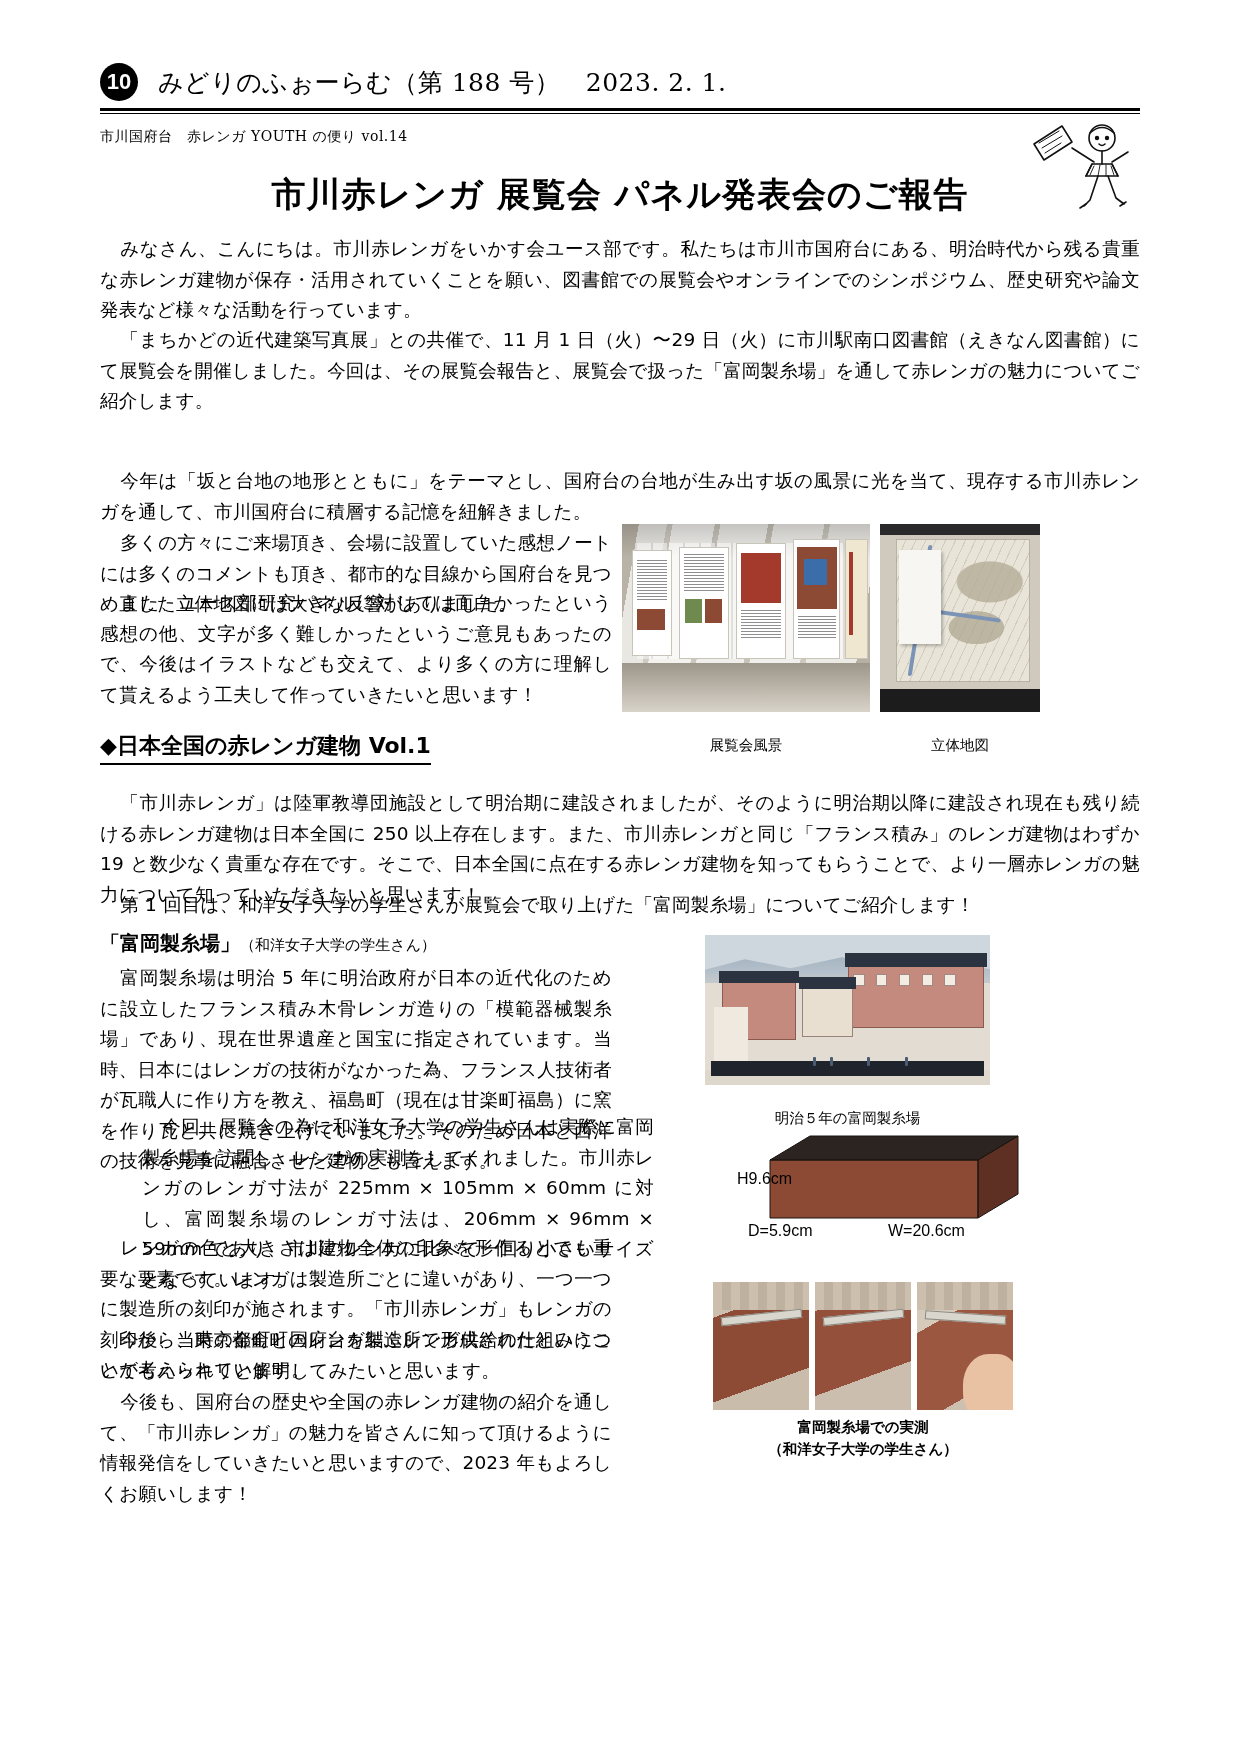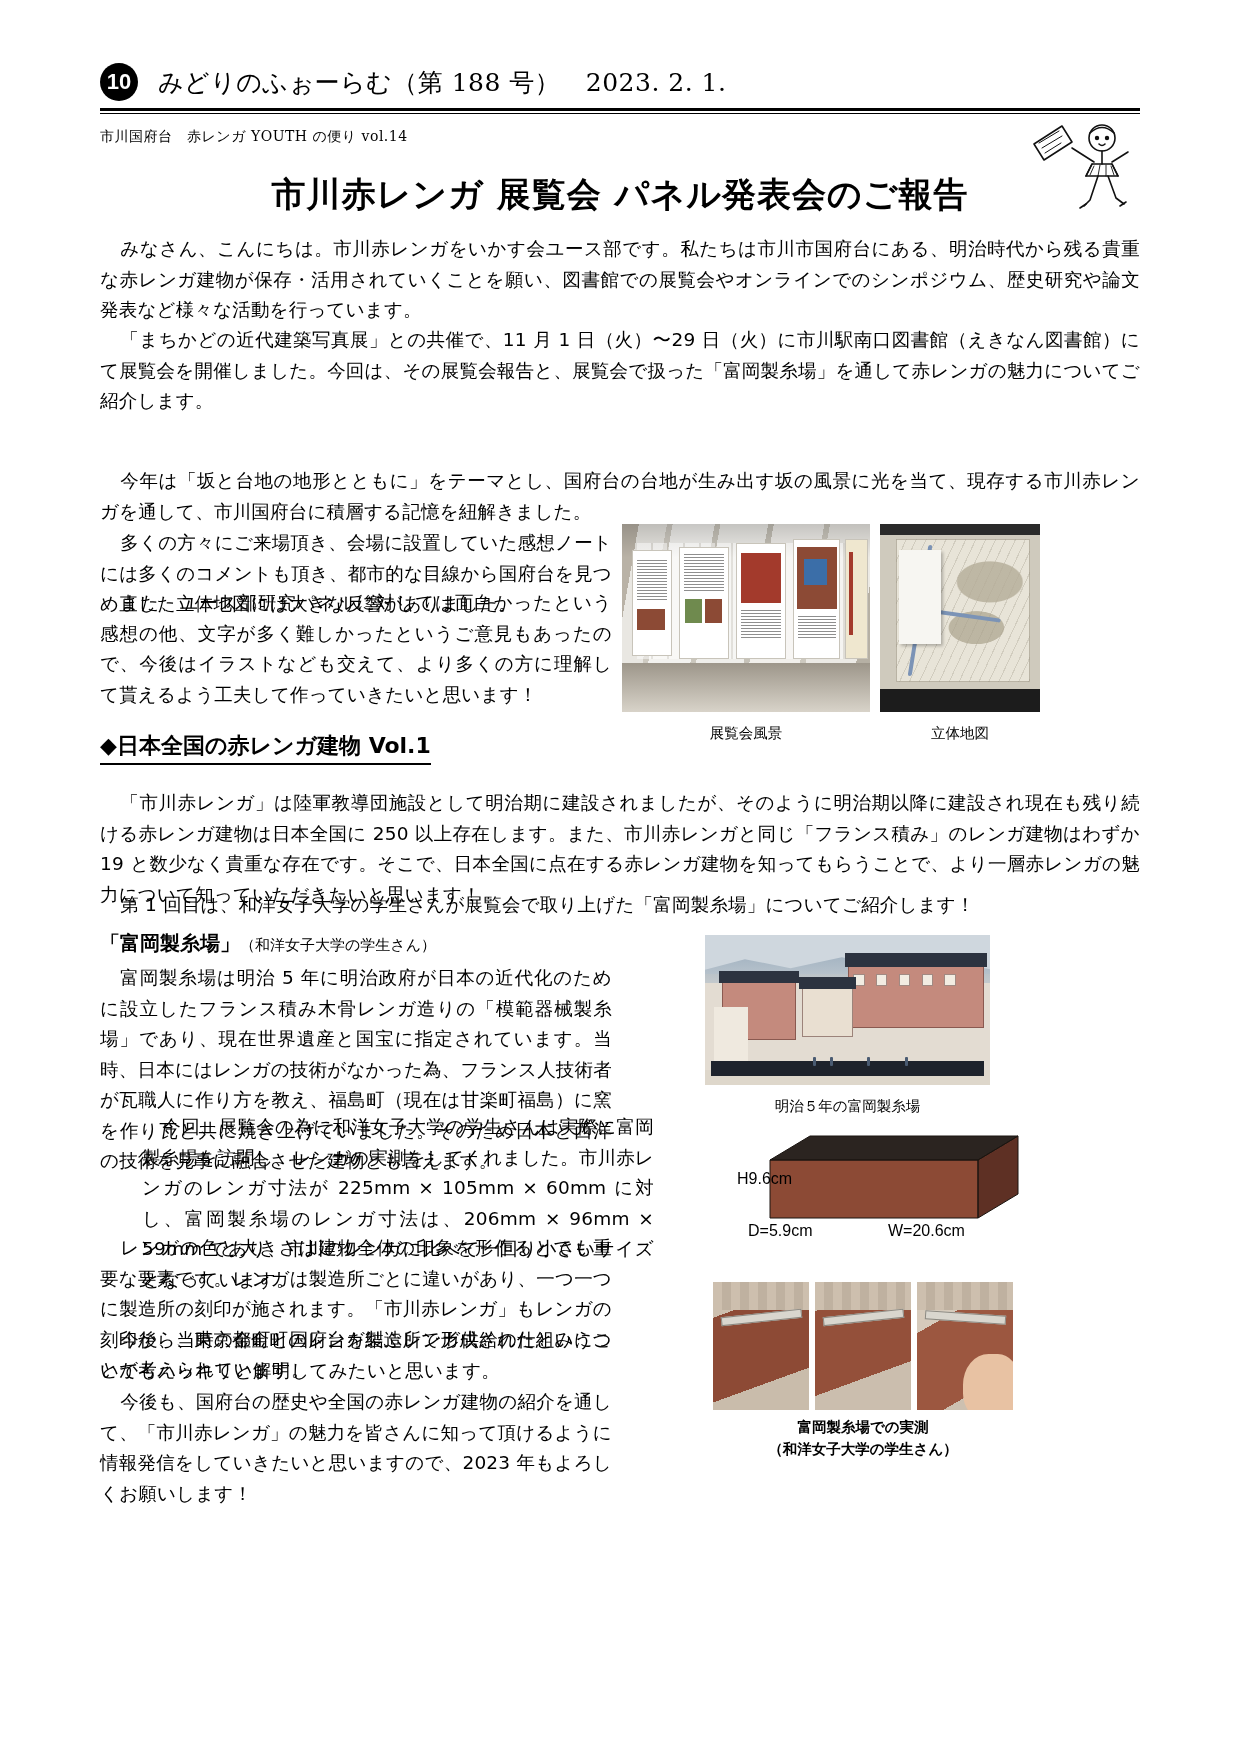--- a/index.html
+++ b/index.html
@@ -97,21 +97,21 @@
   }
   .sub-head .small {
     font-size: 15px; font-weight: normal;
   }
 
   
   .fig { position: absolute; }
   .fig img, .fig .ph { display: block; }
   .cap {
     font-family: "DejaVu Sans", "Liberation Sans", sans-serif;
-    font-size: 14.5px; text-align: center; margin-top: 11px;
+    font-size: 14.5px; text-align: center; margin-top: 23px;
     line-height: 20px; white-space: nowrap;
   }
 
   
   .ph-exhibit {
     width: 248px; height: 188px;
     background:
       linear-gradient(180deg, rgba(0,0,0,.18), rgba(0,0,0,0) 18%),
       linear-gradient(100deg,#b9b2a6 0 6%, #e9e7e2 6% 16%, #cfcbc2 16% 18%,
         #f3f2ef 18% 33%, #cbc7bd 33% 35%, #efeeea 35% 52%, #c6c2b8 52% 54%,

